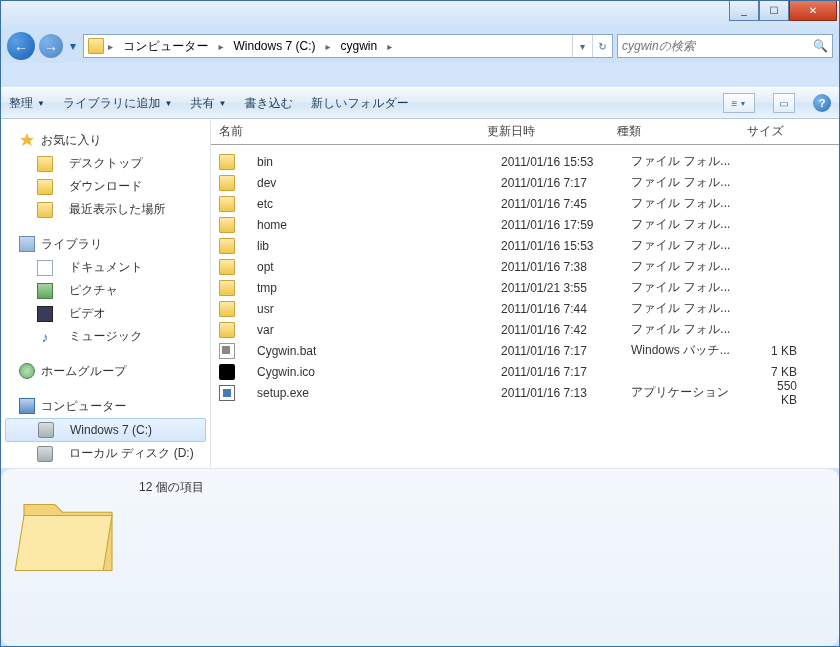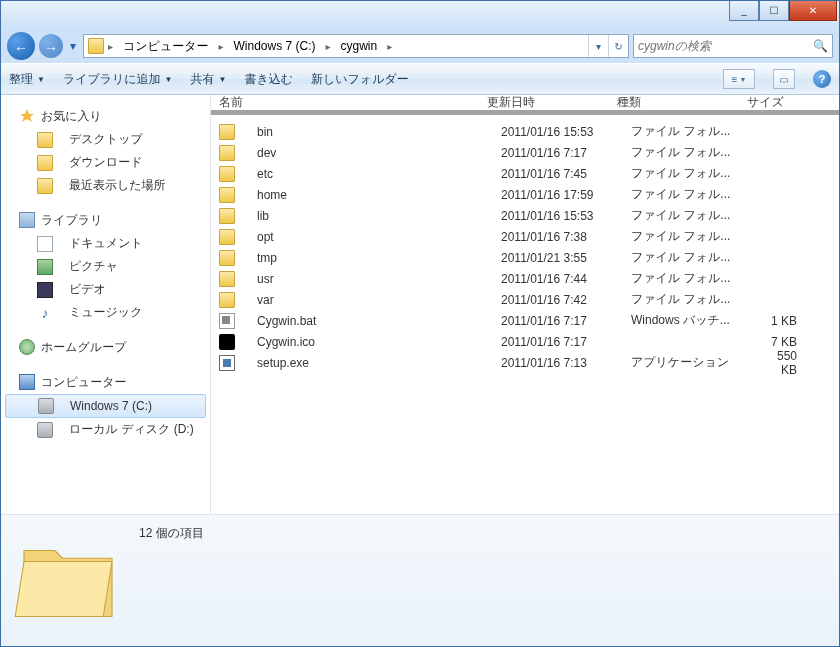--- a/index.html
+++ b/index.html
@@ -12,24 +12,24 @@
 .addrbar { height: 34px; display: flex; align-items: center; padding: 0 6px; gap: 4px; background: #cde1f7; }
 .nav-btn { width: 28px; height: 28px; border-radius: 50%; background: radial-gradient(circle at 30% 30%, #5aa0e8, #1a5fb0); display: flex; align-items: center; justify-content: center; color: #fff; font-size: 14px; cursor: default; }
 .nav-btn.fwd { width: 24px; height: 24px; opacity: 0.7; }
 .nav-menu { width: 12px; height: 12px; color: #1a5fb0; display:flex; align-items:center; justify-content:center; }
 .breadcrumb { flex: 1; height: 24px; background: #fff; border: 1px solid #8aa8c8; display: flex; align-items: center; padding-left: 4px; gap: 2px; }
 .bc-icon { width: 16px; height: 16px; background: linear-gradient(to bottom, #fde9a8, #f0c74a); border: 1px solid #c9a43a; border-radius: 1px; }
 .bc-seg { padding: 0 6px; height: 100%; display: flex; align-items: center; color: #000; cursor: default; }
 .bc-sep { color: #666; font-size: 10px; padding: 0 2px; }
 .bc-end { display: flex; }
 .bc-end-btn { width: 20px; height: 22px; border-left: 1px solid #cbd6e3; display: flex; align-items: center; justify-content: center; color: #3a6ea5; font-size: 10px; cursor: default; }
-.search { width: 200px; height: 24px; background: #fff; border: 1px solid #8aa8c8; display: flex; align-items: center; padding: 0 4px; }
+.search { width: 216px; height: 24px; background: #fff; border: 1px solid #8aa8c8; display: flex; align-items: center; padding: 0 4px; }
 .search input { border: none; flex: 1; outline: none; color: #888; font-style: italic; background: transparent; }
 .search-icon { color: #3a6ea5; font-size: 12px; }
-.toolbar { height: 32px; background: linear-gradient(to bottom, #f6fafd, #e0ecf7 48%, #d5e6f5 52%, #eaf3fb); border-top: 1px solid #fff; border-bottom: 1px solid #b4c7dc; display: flex; align-items: center; padding: 4px 8px; gap: 18px; }
+.toolbar { height: 32px; background: linear-gradient(to bottom, #f6fafd, #e0ecf7 48%, #d5e6f5 52%, #eaf3fb); border-top: 1px solid #fff; border-bottom: 1px solid #b4c7dc; display: flex; align-items: center; padding: 4px 8px; gap: 18px; margin-top: 24px; }
 .tb-item { color: #1e395b; display: flex; align-items: center; gap: 4px; cursor: default; }
 .tb-drop { font-size: 8px; }
 .tb-spacer { flex: 1; }
 .tb-view { width: 32px; height: 20px; border: 1px solid #a7bcd4; background: linear-gradient(to bottom,#fdfefe,#e3edf7); display:flex; align-items:center; justify-content:center; gap:2px; font-size: 10px; color:#3a6ea5; }
 .tb-help { width: 18px; height: 18px; border-radius:50%; background: radial-gradient(circle at 35% 35%, #7bb8f0, #2a6db8); color:#fff; display:flex; align-items:center; justify-content:center; font-size:11px; font-weight:bold; }
 .content-row { flex: 1; display: flex; min-height: 0; background:#fff; }
 .sidebar { width: 210px; border-right: 1px solid #e0e6ec; padding: 10px 0; overflow: hidden; }
 .sb-group { margin-bottom: 12px; }
 .sb-head { display: flex; align-items: flex-start; gap: 6px; padding: 3px 10px 3px 18px; color: #333; cursor: default; }
 .sb-item { display: flex; align-items: center; gap: 16px; padding: 3px 10px 3px 36px; color: #333; cursor: default; }
@@ -42,34 +42,34 @@
 .ico.img { background: linear-gradient(to bottom,#a8d5a0,#5fa860); border:1px solid #468046; }
 .ico.vid { background:#3a3a5a; border:1px solid #222; }
 .ico.music { color:#3a6ea5; font-size:14px; }
 .ico.hg { background: radial-gradient(circle,#bde0bd,#6ab06a); border-radius:50%; border:1px solid #4a8a4a; }
 .ico.comp { background: linear-gradient(to bottom,#b8d4f0,#5a8ec8); border:1px solid #3a6ea5; }
 .ico.drive { background: linear-gradient(to bottom,#d8dce0,#a8b0b8); border:1px solid #888; border-radius:2px; }
 .ico.batch { background:#fff; border:1px solid #999; position:relative; } .ico.batch::after { content:""; position:absolute; top:2px; left:2px; width:8px; height:8px; background:#888; }
 .ico.icofile { background:#000; border-radius:2px; }
 .ico.exe { background:#fff; border:1px solid #666; position:relative; } .ico.exe::after{content:"";position:absolute;inset:3px;background:#4a7ab0;}
 .filepane { flex: 1; display: flex; flex-direction: column; }
-.cols { height: 20px; display: flex; align-items: center; border-bottom: 5px solid #a3a3a3; color: #444; }
+.cols { height: 26px; display: flex; align-items: center; border-bottom: 1px solid #a3a3a3; color: #444; }
 .col { padding: 0 8px; height:100%; display:flex; align-items:center; border-right:1px solid transparent; }
 .c-name { flex: 0 0 268px; }
 .c-date { flex: 0 0 130px; }
 .c-type { flex: 0 0 130px; }
 .c-size { flex: 1; text-align: right; padding-right: 30px; }
 .files { flex:1; overflow:auto; padding-top: 6px; }
 .frow { height: 21px; display: flex; align-items: center; padding-left: 8px; color: #333; cursor: default; }
 .frow .ico { margin-right: 6px; }
 .fn { flex: 0 0 244px; margin-left: 16px; }
 .fd { flex: 0 0 130px; }
 .ft { flex: 0 0 130px; white-space: nowrap; overflow: hidden; text-overflow: ellipsis; }
 .fs { flex: 1; text-align: right; padding-right: 42px; }
-.details { height: 132px; border-top: 1px solid #e0e6ec; background: linear-gradient(to bottom,#f4f8fc,#eaf2fa); display: flex; align-items: flex-start; padding: 8px 12px; gap: 16px; }
+.details { height: 178px; border-top: 1px solid #e0e6ec; background: linear-gradient(to bottom,#f4f8fc,#eaf2fa); display: flex; align-items: flex-start; padding: 8px 12px; gap: 16px; border-radius: 11px; }
 .bigfolder { width: 110px; height: 110px; position: relative; }
 .bigfolder svg { width: 100%; height: 100%; }
 .details-txt { padding-top: 2px; color: #333; }
 </style>
 </head>
 <body>
 
 <div class="window">
 
   <div class="titlebar">

